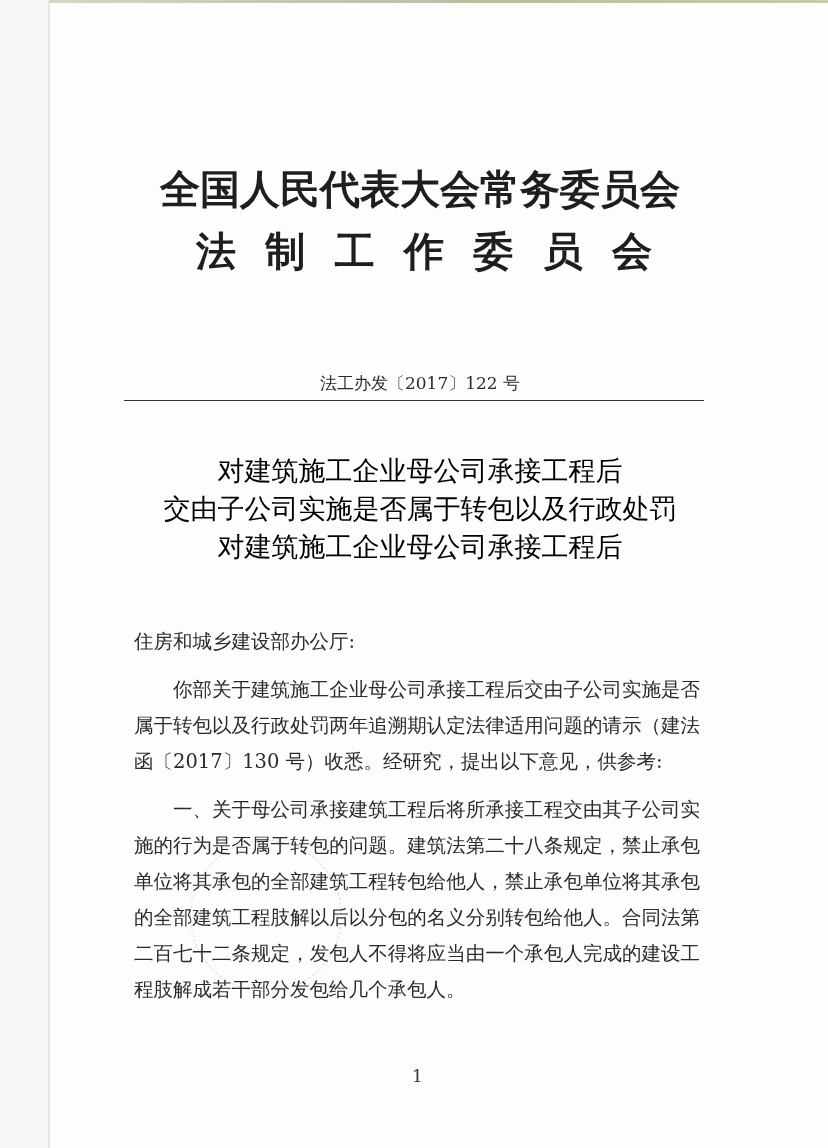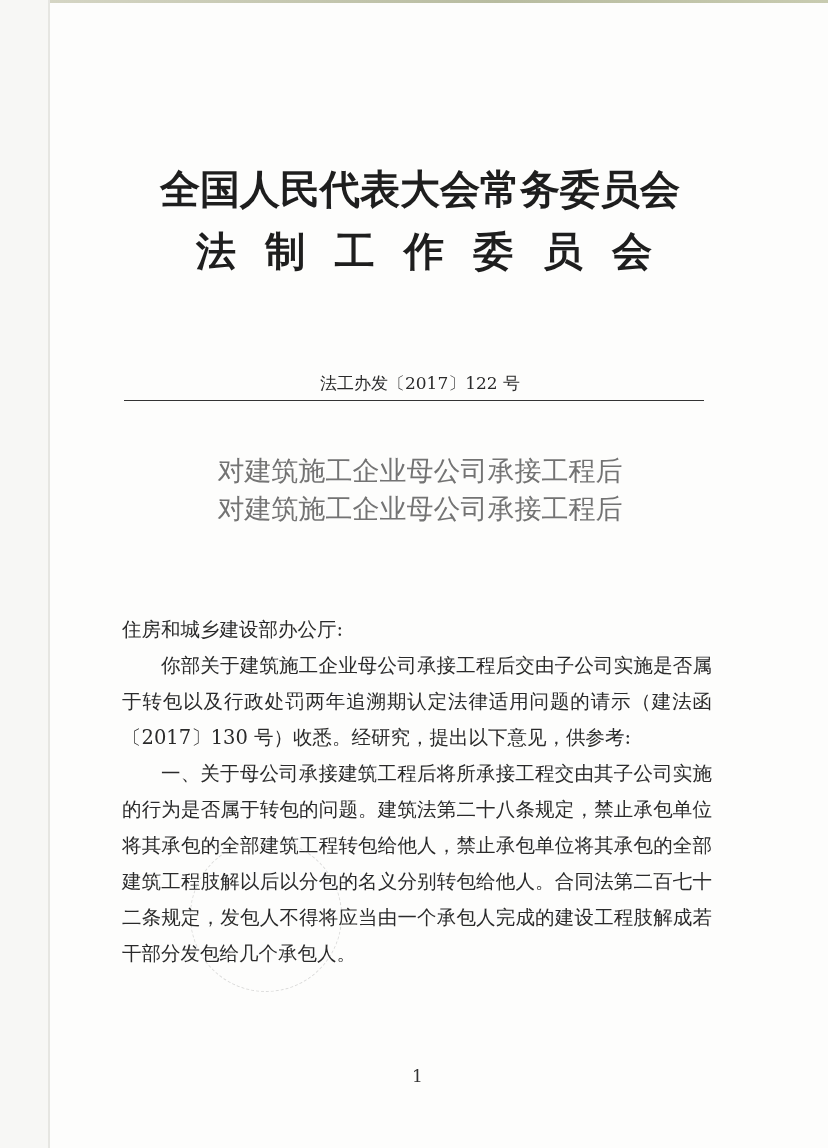--- a/index.html
+++ b/index.html
@@ -73,33 +73,33 @@
       border-top: 1.5px solid #333;
     }
     .title {
       position: absolute;
       left: 120px; top: 452px;
       width: 600px;
       text-align: center;
       font-family: "DejaVu Sans", sans-serif;
       font-size: 27px;
       line-height: 38px;
-      color: #737373;
+      color: #000000;
     }
     .title div { white-space: nowrap; }
     .body-text {
       position: absolute;
       left: 122px; top: 612px;
       width: 590px;
       font-size: 19.5px;
       line-height: 36px;
       color: #2a2a2a;
     }
     .body-text p {
-      margin: 0;
+      margin: 12px;
       text-align: justify;
     }
     .indent { text-indent: 2em; }
     .page-number {
       position: absolute;
       left: 412px; top: 1066px;
       font-size: 17px;
       color: #333;
     }
     .stamp {
@@ -128,20 +128,21 @@
     <span>委</span>
     <span>员</span>
     <span>会</span>
   </div>
 
   <div class="doc-number">法工办发〔2017〕122 号</div>
   <div class="divider"></div>
 
   <div class="title">
     <div>对建筑施工企业母公司承接工程后</div>
+    <div>交由子公司实施是否属于转包以及行政处罚</div>
     <div>对建筑施工企业母公司承接工程后</div>
   </div>
 
   <div class="body-text">
     <p>住房和城乡建设部办公厅:</p>
     <p class="indent">你部关于建筑施工企业母公司承接工程后交由子公司实施是否属于转包以及行政处罚两年追溯期认定法律适用问题的请示（建法函〔2017〕130 号）收悉。经研究，提出以下意见，供参考:</p>
     <p class="indent">一、关于母公司承接建筑工程后将所承接工程交由其子公司实施的行为是否属于转包的问题。建筑法第二十八条规定，禁止承包单位将其承包的全部建筑工程转包给他人，禁止承包单位将其承包的全部建筑工程肢解以后以分包的名义分别转包给他人。合同法第二百七十二条规定，发包人不得将应当由一个承包人完成的建设工程肢解成若干部分发包给几个承包人。</p>
   </div>
 
   <div class="stamp"></div>

